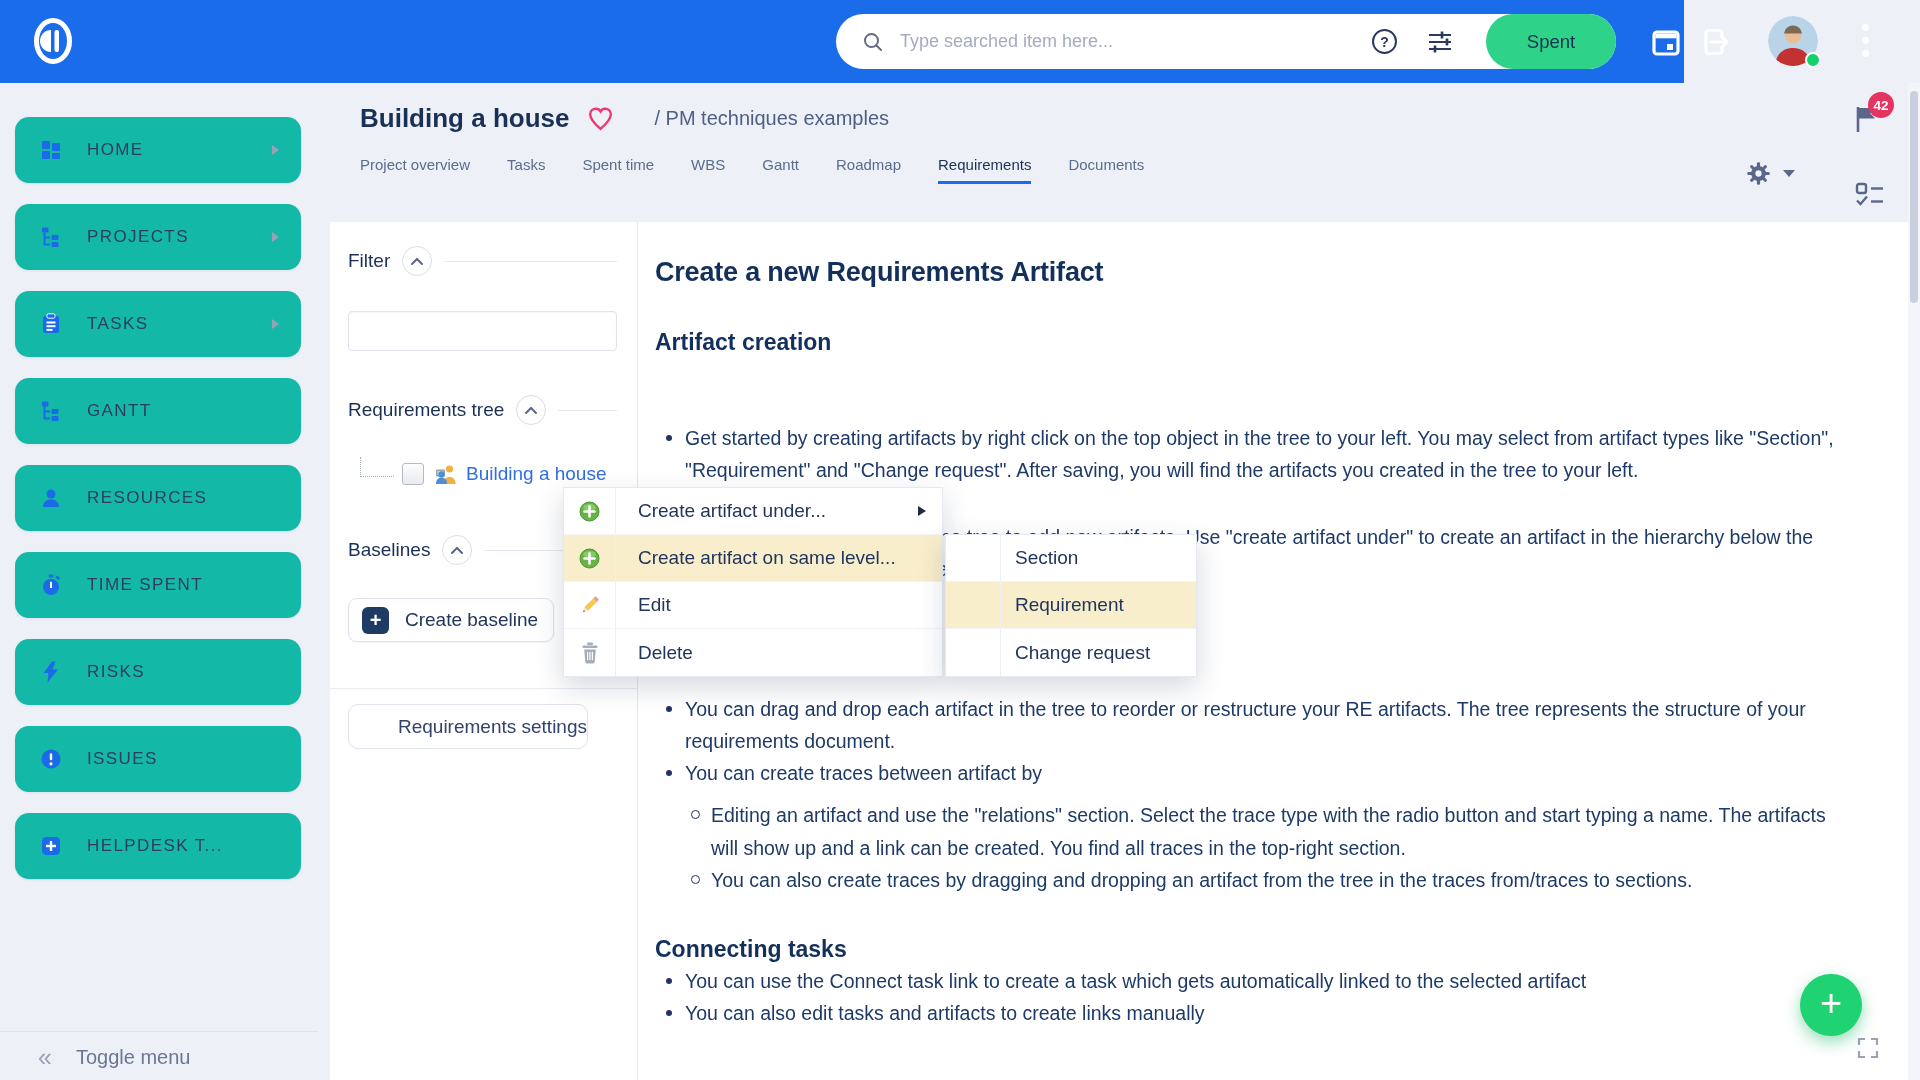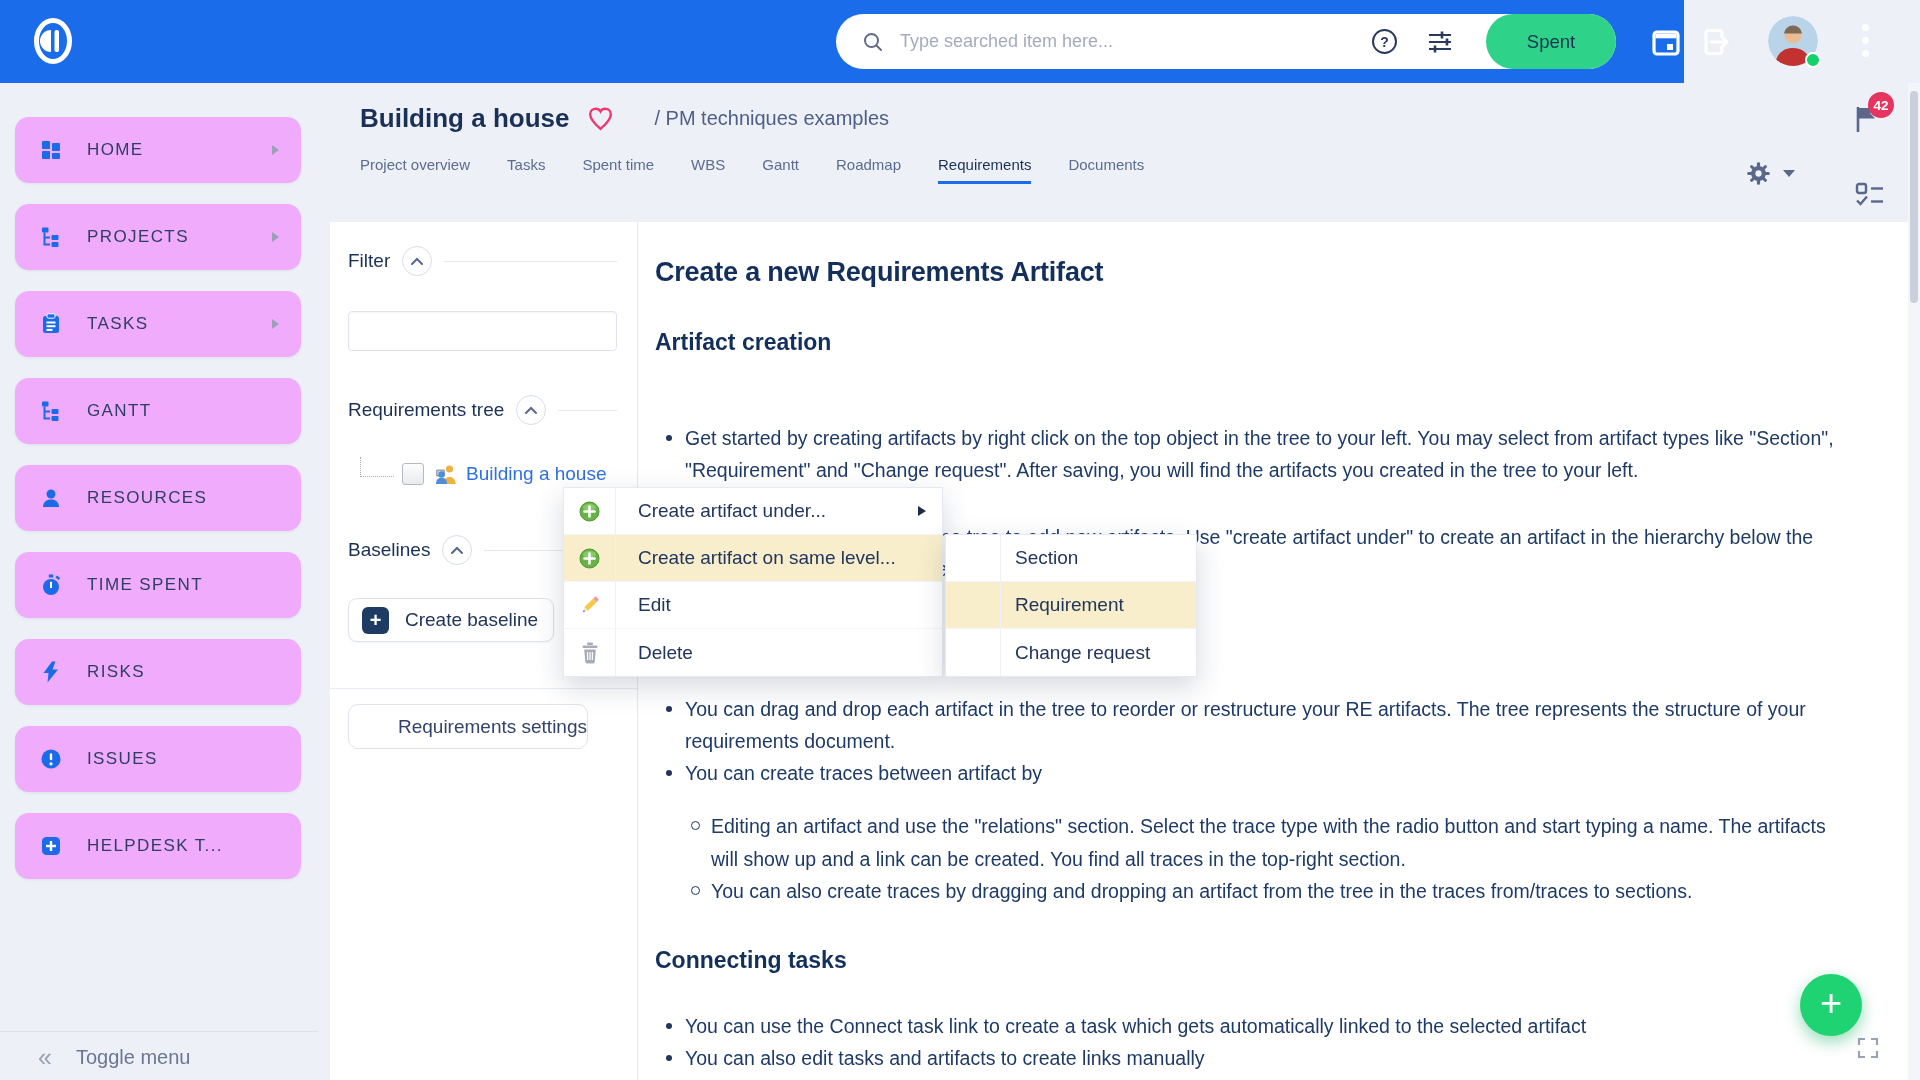--- a/index.html
+++ b/index.html
@@ -19,21 +19,21 @@
   .ico-calendar{left:1650px;top:26px}
   .ico-export{left:1700px;top:26px}
   .avatar-wrap{position:absolute;left:1768px;top:16px;width:50px;height:50px;cursor:pointer}
   .avatar{width:50px;height:50px;border-radius:50%;overflow:hidden;display:block}
   .status-dot{position:absolute;right:-3px;bottom:-2px;width:16px;height:16px;border-radius:50%;background:#12d06a;border:2px solid #fff}
   .kebab{left:1862px;top:24px;flex-direction:column;gap:6px;display:flex;position:absolute;cursor:pointer}
   .kebab i{width:7px;height:7px;border-radius:50%;background:#fff}
 
   
   .sidebar{position:absolute;left:15px;top:117px;width:286px}
-  .side-item{height:66px;background:#f0abfc;border-radius:14px;margin-bottom:21px;display:flex;align-items:center;padding:0 22px 0 24px;box-shadow:0 1px 3px rgba(27,50,88,.08);cursor:pointer}
+  .side-item{height:66px;background:#14b8a6;border-radius:14px;margin-bottom:21px;display:flex;align-items:center;padding:0 22px 0 24px;box-shadow:0 1px 3px rgba(27,50,88,.08);cursor:pointer}
   .si-ico{width:24px;display:flex;justify-content:center}
   .si-label{margin-left:24px;font-size:17px;letter-spacing:1.4px;color:#2e3e61}
   .si-chev{margin-left:auto;width:0;height:0;border-left:7px solid #99a1b3;border-top:5px solid transparent;border-bottom:5px solid transparent}
   .toggle-row{position:absolute;left:0;top:1031px;width:318px;border-top:1px solid #dde2ec;padding:13px 0 0 38px;display:flex;align-items:center;gap:24px;color:#6b7694;font-size:20px;cursor:pointer}
   .chev-dbl{font-size:25px;color:#9aa2b4;line-height:1}
 
   
   .page-head{position:absolute;left:360px;top:103px;display:flex;align-items:center;z-index:5}
   .page-title{font-size:26px;font-weight:bold;color:#1b3056}
   .fav{margin-left:18px;cursor:pointer;display:flex}
@@ -73,22 +73,22 @@
   
   .doc{position:absolute;left:655px;top:222px;right:85px;color:#1e3a67;font-size:19.5px;z-index:4}
   .doc h1{padding-top:32px;font-size:27px;line-height:36px;color:#132f5b;font-weight:bold;letter-spacing:-.2px}
   .doc h2{margin-top:36px;font-size:23px;line-height:32px;color:#132f5b;font-weight:bold}
   ul.bullets{list-style:none;padding-left:30px}
   ul.bullets>li{position:relative;line-height:32px}
   ul.bullets>li::before{content:"";position:absolute;left:-19px;top:13px;width:6px;height:6px;border-radius:50%;background:#23355c}
   .mt-first{margin-top:64px}
   .mt-a{margin-top:35px}
   .mt-b{margin-top:108px}
-  .mt-c{margin-top:34px}
-  ul.sublist{list-style:none;margin-top:21px;padding-left:26px}
+  .mt-c{}
+  ul.sublist{list-style:none;margin-top:10px;padding-left:26px}
   ul.sublist>li{position:relative;line-height:32.5px}
   ul.sublist>li::before{content:"";position:absolute;left:-20px;top:11px;width:7px;height:7px;border-radius:50%;border:1.6px solid #23355c;background:transparent}
 
   
   .ctx{position:absolute;background:#fff;border:1px solid #e6e9f1;box-shadow:0 10px 26px rgba(30,45,80,.18);z-index:30}
   .ctx-main{left:563px;top:487px;width:380px}
   .ctx-sub{left:945px;top:534px;width:252px}
   .ctx-row{display:flex;align-items:center;height:47px;border-bottom:1px solid #f2f4f8;cursor:pointer;font-size:19px;color:#22355c}
   .ctx-row:last-child{border-bottom:none}
   .ctx-ico{width:52px;align-self:stretch;display:flex;align-items:center;justify-content:center;border-right:1px solid #edf0f5;flex:none}

